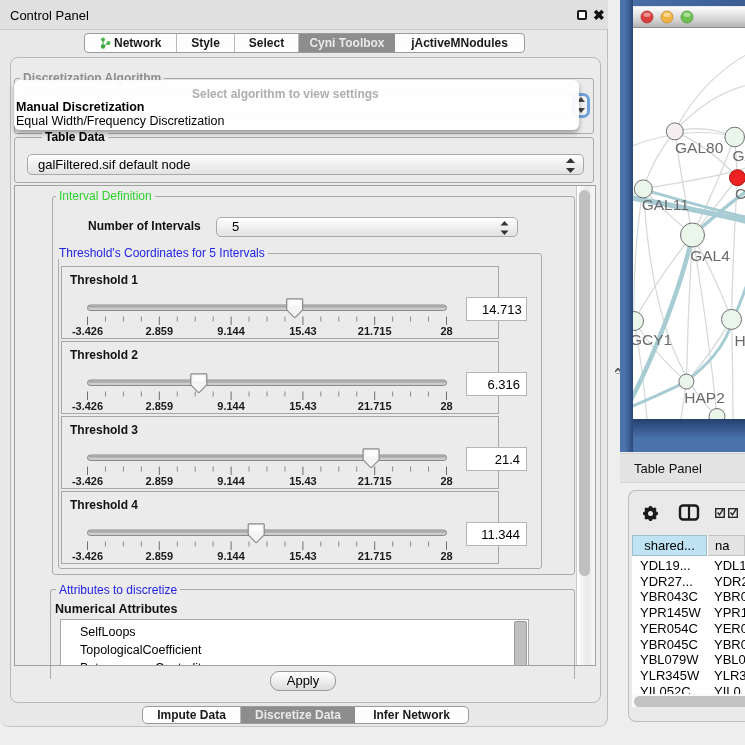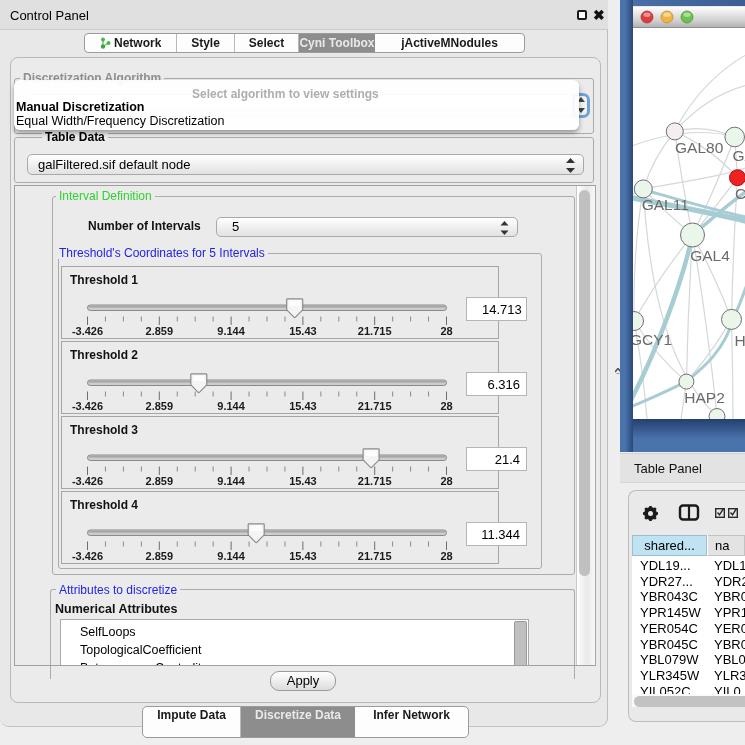--- a/index.html
+++ b/index.html
@@ -28,21 +28,21 @@
 
 <div class="abs" style="left:84px;top:33px;width:441px;height:20px;background:#fdfdfd;border:1px solid #9b9b9b;border-radius:4px;overflow:hidden;display:flex;justify-content:flex-end;">
  <div style="width:92px;border-right:1px solid #b9b9b9;text-align:center;font-size:12px;font-weight:bold;line-height:18px;color:#1a1a1a;"><svg width="11" height="12" viewBox="0 0 11 12" style="vertical-align:-2px">
           <circle cx="3" cy="2.5" r="2" fill="#4db84d"></circle>
           <circle cx="3" cy="9.5" r="2.2" fill="#3da63d"></circle>
           <circle cx="8.5" cy="6" r="2" fill="#4db84d"></circle>
           <path d="M3,2.5L3,9.5M3,9.5L8.5,6" stroke="#3da63d" stroke-width="1"></path>
         </svg> Network</div>
  <div style="width:58px;border-right:1px solid #b9b9b9;text-align:center;font-size:12px;font-weight:bold;line-height:18px;color:#1a1a1a;">Style</div>
  <div style="width:64px;border-right:1px solid #b9b9b9;text-align:center;font-size:12px;font-weight:bold;line-height:18px;color:#1a1a1a;">Select</div>
- <div style="width:76px;background:#8d8d8d;text-align:center;font-size:12px;font-weight:bold;line-height:18px;color:#e9e9e9;">Cyni Toolbox</div>
+ <div style="width:96px;background:#8d8d8d;text-align:center;font-size:12px;font-weight:bold;line-height:18px;color:#e9e9e9;">Cyni Toolbox</div>
  <div style="flex:1;text-align:center;font-size:12px;font-weight:bold;line-height:18px;color:#1a1a1a;">jActiveMNodules</div>
 </div>
 
 <div class="abs" style="left:10px;top:57px;width:591px;height:646px;background:#ebebeb;border:1px solid #b9b9b9;border-radius:8px;"></div>
 
 <div class="grp" style="left:14px;top:78px;width:580px;height:56px;"></div>
 <div class="gtitle" style="left:20px;top:72px;color:#8f8f8f;font-weight:bold;">Discretization Algorithm</div>
 
 <div class="abs" style="left:26px;top:94px;width:560px;height:23px;border:1px solid #b0b0b0;border-radius:5px;background:linear-gradient(#ffffff,#e9e9e9);"></div>
 <div class="abs" style="left:572px;top:93px;width:18px;height:25px;border:3px solid #6fa3d8;border-radius:7px;background:#f2f2f2;"></div>
@@ -163,21 +163,21 @@
 <div class="lbl" style="left:55px;top:602px;font-size:12.5px;">Numerical Attributes</div>
 <div class="abs" style="left:60px;top:619px;width:469px;height:47px;background:#fff;border:1px solid #a9a9a9;border-bottom:none;font-size:12.5px;color:#000;overflow:hidden;">
  <div style="padding:3px 0 0 19px;line-height:18px;">SelfLoops<br>TopologicalCoefficient<br>BetweennessCentrality</div>
  <div style="position:absolute;right:1px;top:1px;width:13px;height:60px;background:#c0c0c0;border:1px solid #9a9a9a;border-radius:2px;"></div>
 </div>
 
 <div class="abs" style="left:14px;top:665px;width:582px;height:1px;background:#a0a0a0;"></div>
 
 <div class="abs" style="left:270px;top:671px;width:66px;height:20px;border:1px solid #9a9a9a;border-radius:9px;background:linear-gradient(#ffffff,#eeeeee 50%,#dcdcdc);text-align:center;font-size:13px;line-height:18px;color:#000;">Apply</div>
 
-<div class="abs" style="left:142px;top:706px;width:327px;height:32px;background:#fdfdfd;border:1px solid #9b9b9b;border-radius:5px;overflow:hidden;display:flex;">
+<div class="abs" style="left:142px;top:706px;width:327px;height:18px;background:#fdfdfd;border:1px solid #9b9b9b;border-radius:5px;overflow:hidden;display:flex;">
  <div style="width:98px;border-right:1px solid #b9b9b9;text-align:center;font-size:12px;font-weight:bold;line-height:16px;color:#1a1a1a;">Impute Data</div>
  <div style="width:114px;background:#8d8d8d;text-align:center;font-size:12px;font-weight:bold;line-height:16px;color:#e9e9e9;">Discretize Data</div>
  <div style="flex:1;text-align:center;font-size:12px;font-weight:bold;line-height:16px;color:#1a1a1a;">Infer Network</div>
 </div>
 
 <svg class="abs" style="left:615px;top:368px;" width="6" height="8" viewBox="0 0 6 8">
       <path d="M0,4 L3,0.5 L6,4" fill="none" stroke="#555" stroke-width="1.6"></path>
       <path d="M1.5,5.5 L4.5,5.5" stroke="#999" stroke-width="1"></path>
     </svg>
 

